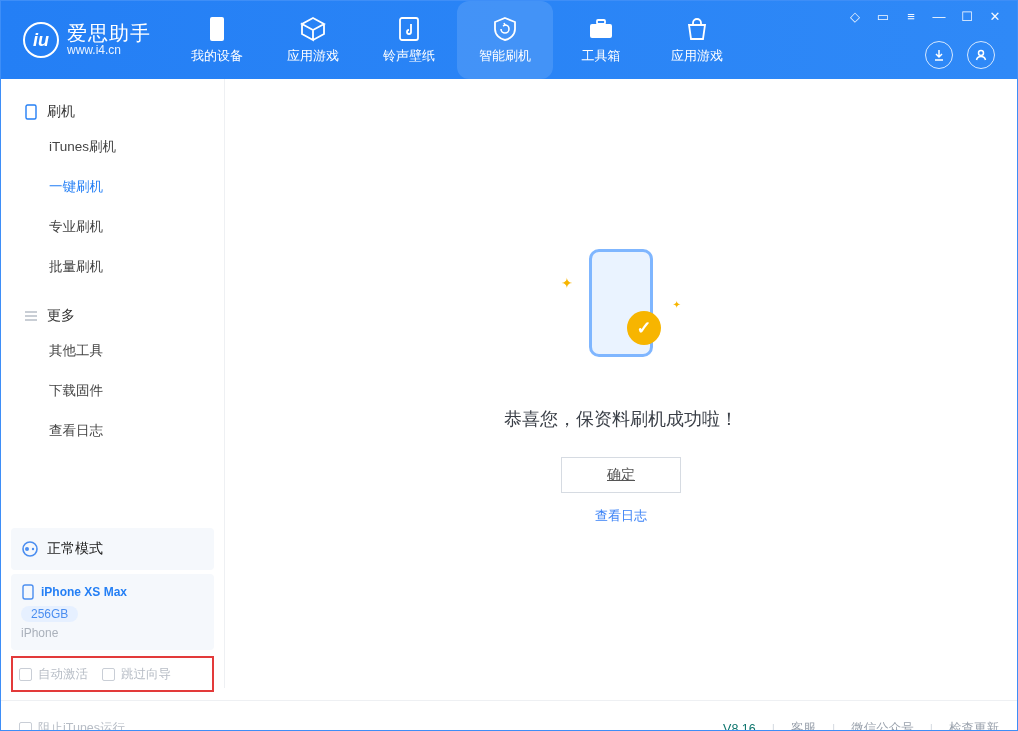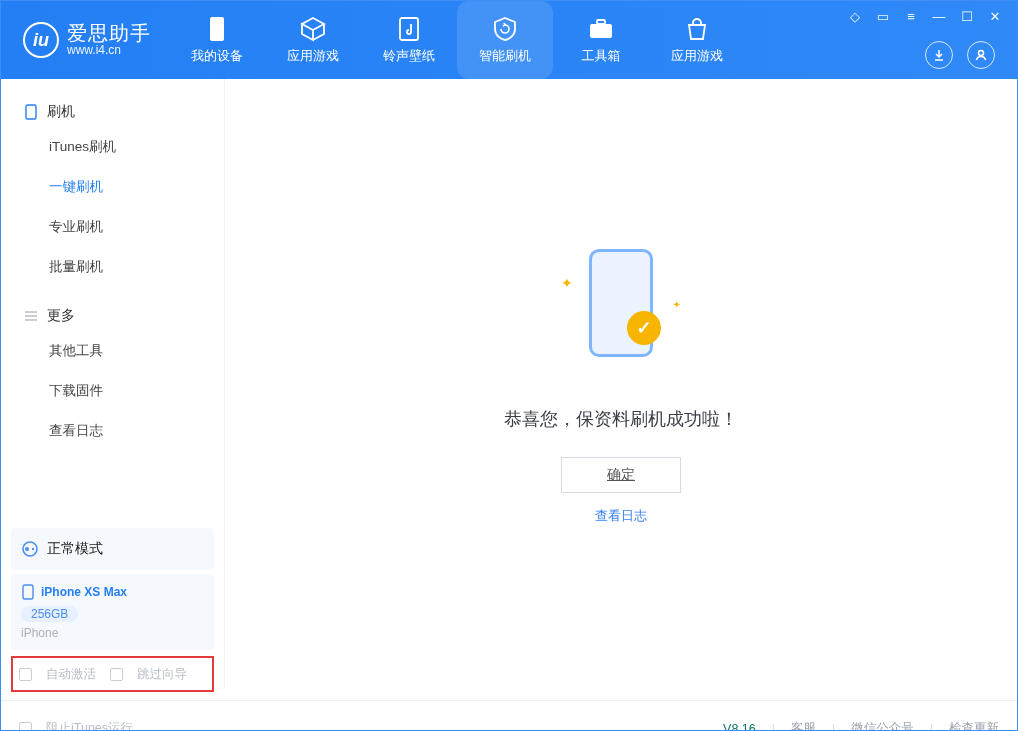--- a/index.html
+++ b/index.html
@@ -25,21 +25,21 @@
 .side-hdr-icon{width:16px;height:16px;margin-right:8px;display:flex;align-items:center;justify-content:center;}
 .side-item{padding:11px 20px 11px 48px;cursor:pointer;font-size:13.5px;color:#444;}
 .side-item.selected{color:#247ff5;}
 .side-spacer{height:14px;}
 .mode-card{position:absolute;bottom:118px;left:10px;right:10px;background:#f5f8fc;border-radius:4px;padding:12px 10px;display:flex;align-items:center;font-size:14px;color:#222;}
 .device-card{position:absolute;bottom:38px;left:10px;right:10px;background:#f5f8fc;border-radius:4px;padding:10px 10px;font-size:13px;color:#222;}
 .device-name{color:#247ff5;font-weight:600;font-size:12px;margin-bottom:6px;display:flex;align-items:center;}
 .capacity-pill{display:inline-block;background:#e6f0ff;color:#4b8ef0;border-radius:10px;padding:1px 10px;font-size:12px;margin-bottom:4px;}
 .device-sub{color:#aab1bb;font-size:12px;}
 .redbox{position:absolute;left:10px;bottom:-4px;right:10px;height:36px;border:2px solid #e33a3a;display:flex;align-items:center;padding:0 6px;gap:14px;}
-.chk-wrap{display:flex;align-items:center;gap:14px;font-size:12.5px;color:#b7bdc6;}
+.chk-wrap{display:flex;align-items:center;gap:6px;font-size:12.5px;color:#b7bdc6;}
 .chk{width:13px;height:13px;border:1px solid #c9ced6;border-radius:2px;}
 .main{flex:1;display:flex;flex-direction:column;align-items:center;justify-content:flex-start;padding-top:170px;}
 .phone-illus{position:relative;width:160px;height:130px;margin-bottom:28px;}
 .phone{position:absolute;left:48px;top:0;width:64px;height:108px;border:3px solid #7fb6ff;border-radius:10px;background:#eaf3ff;}
 .checkmark{position:absolute;left:86px;top:62px;width:34px;height:34px;background:#f7b500;border-radius:50%;display:flex;align-items:center;justify-content:center;color:#fff;font-size:18px;font-weight:bold;}
 .star{position:absolute;color:#f7b500;font-size:14px;}
 .star.s1{left:20px;top:26px;}
 .star.s2{right:20px;top:50px;font-size:10px;}
 .msg{font-size:18px;color:#3a3f47;margin-bottom:26px;}
 .ok-btn{width:120px;height:36px;border:1px solid #d6dbe2;background:#fff;font-size:14px;color:#555;cursor:pointer;margin-bottom:14px;text-decoration:underline;}

